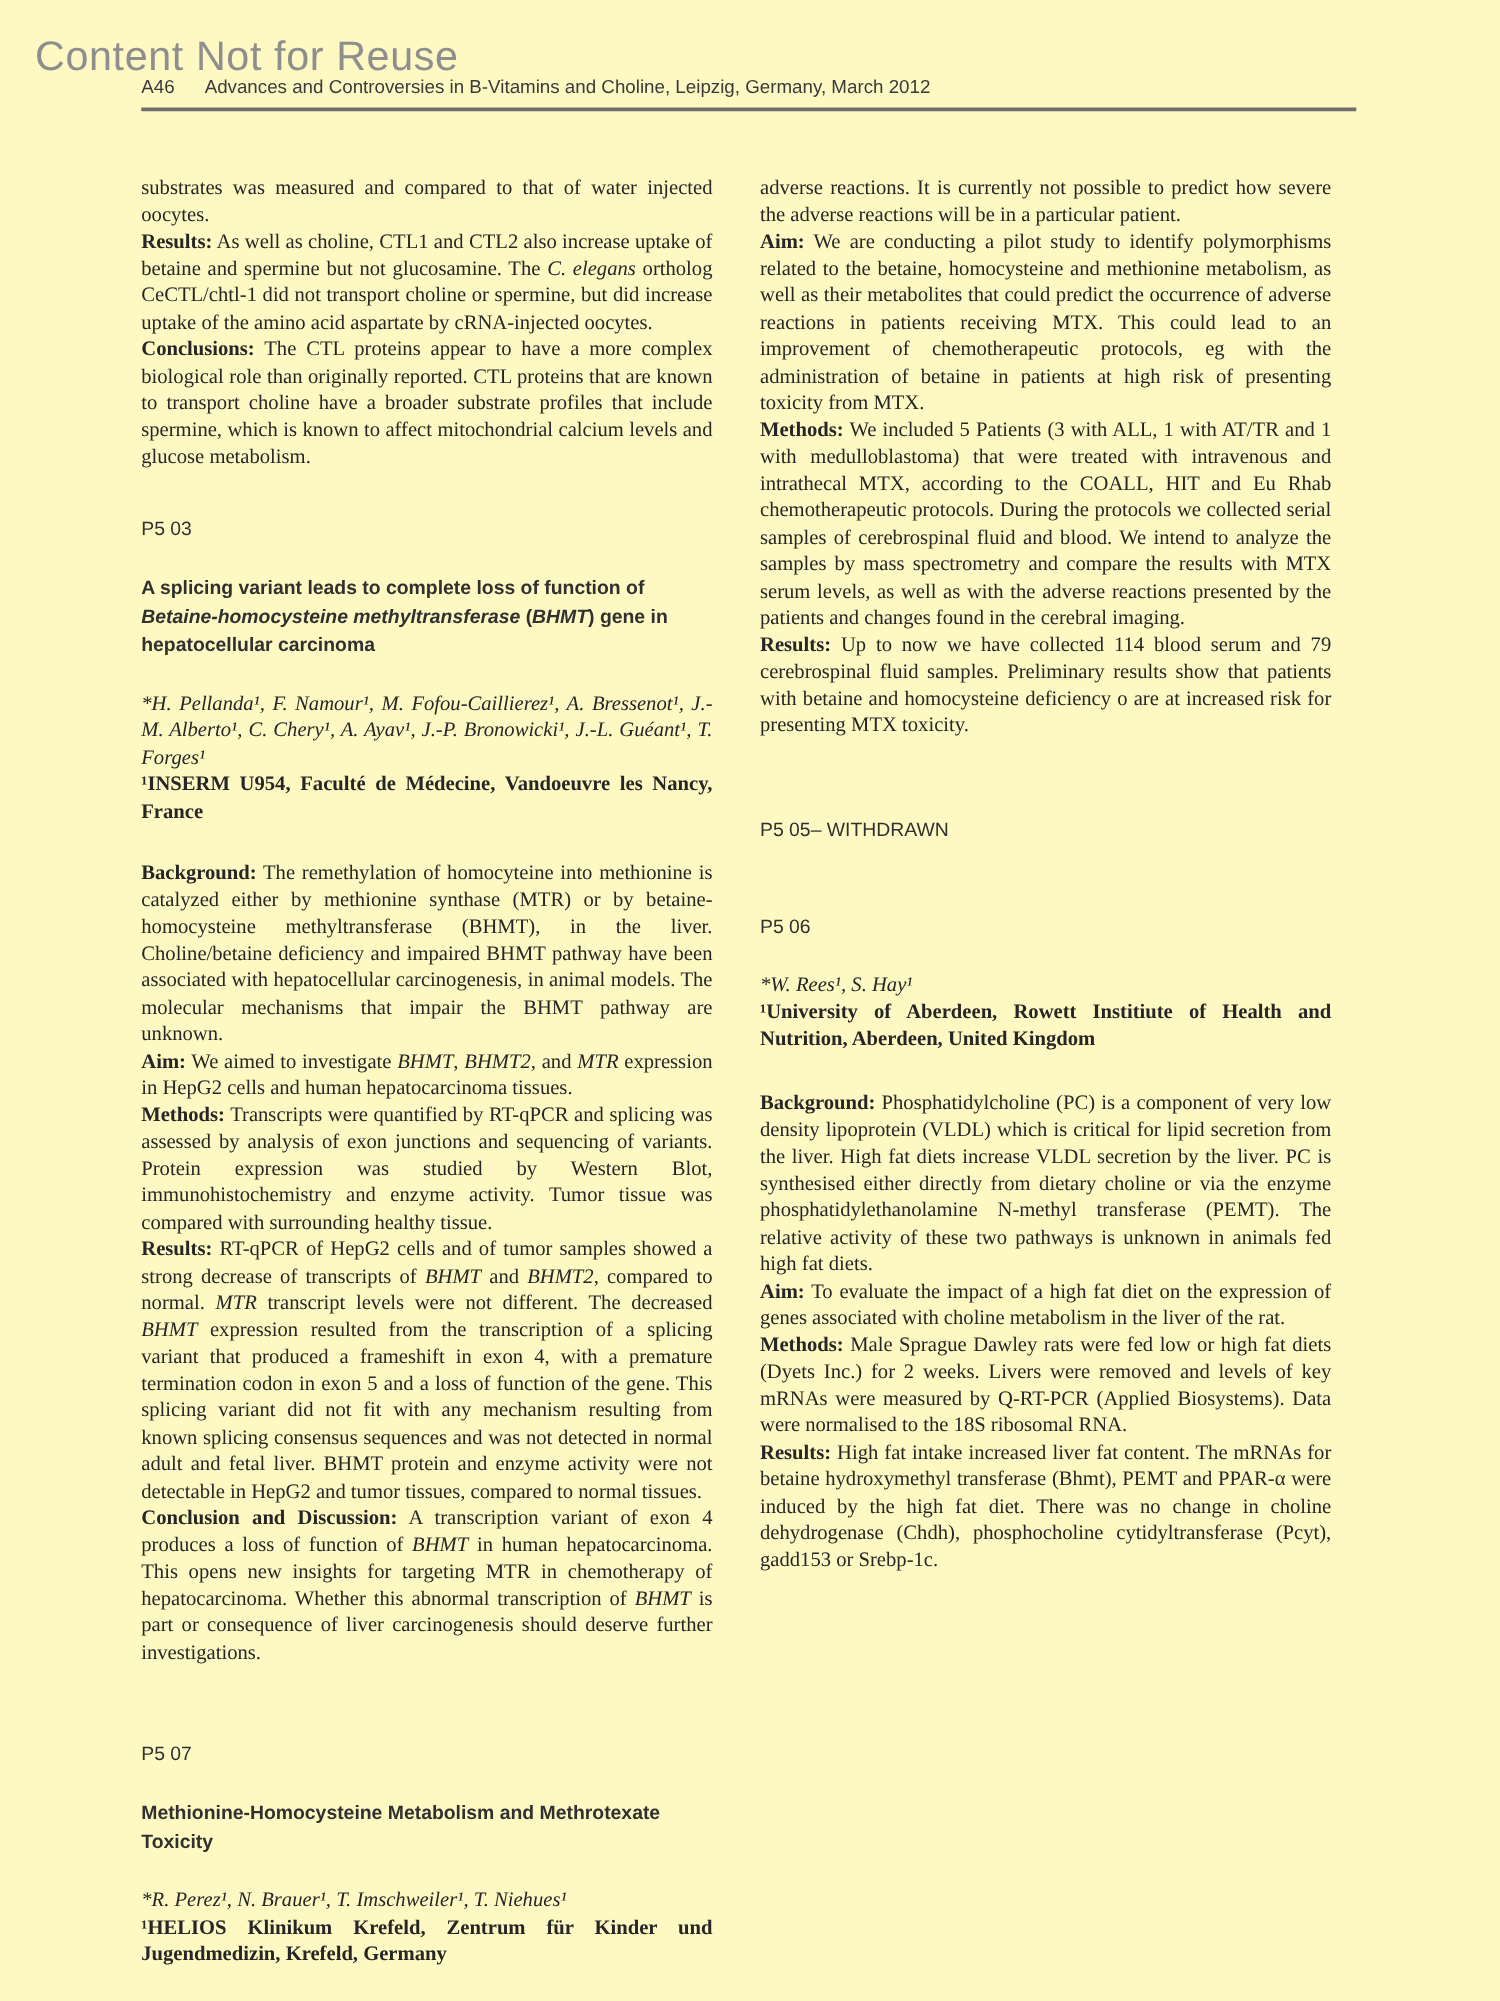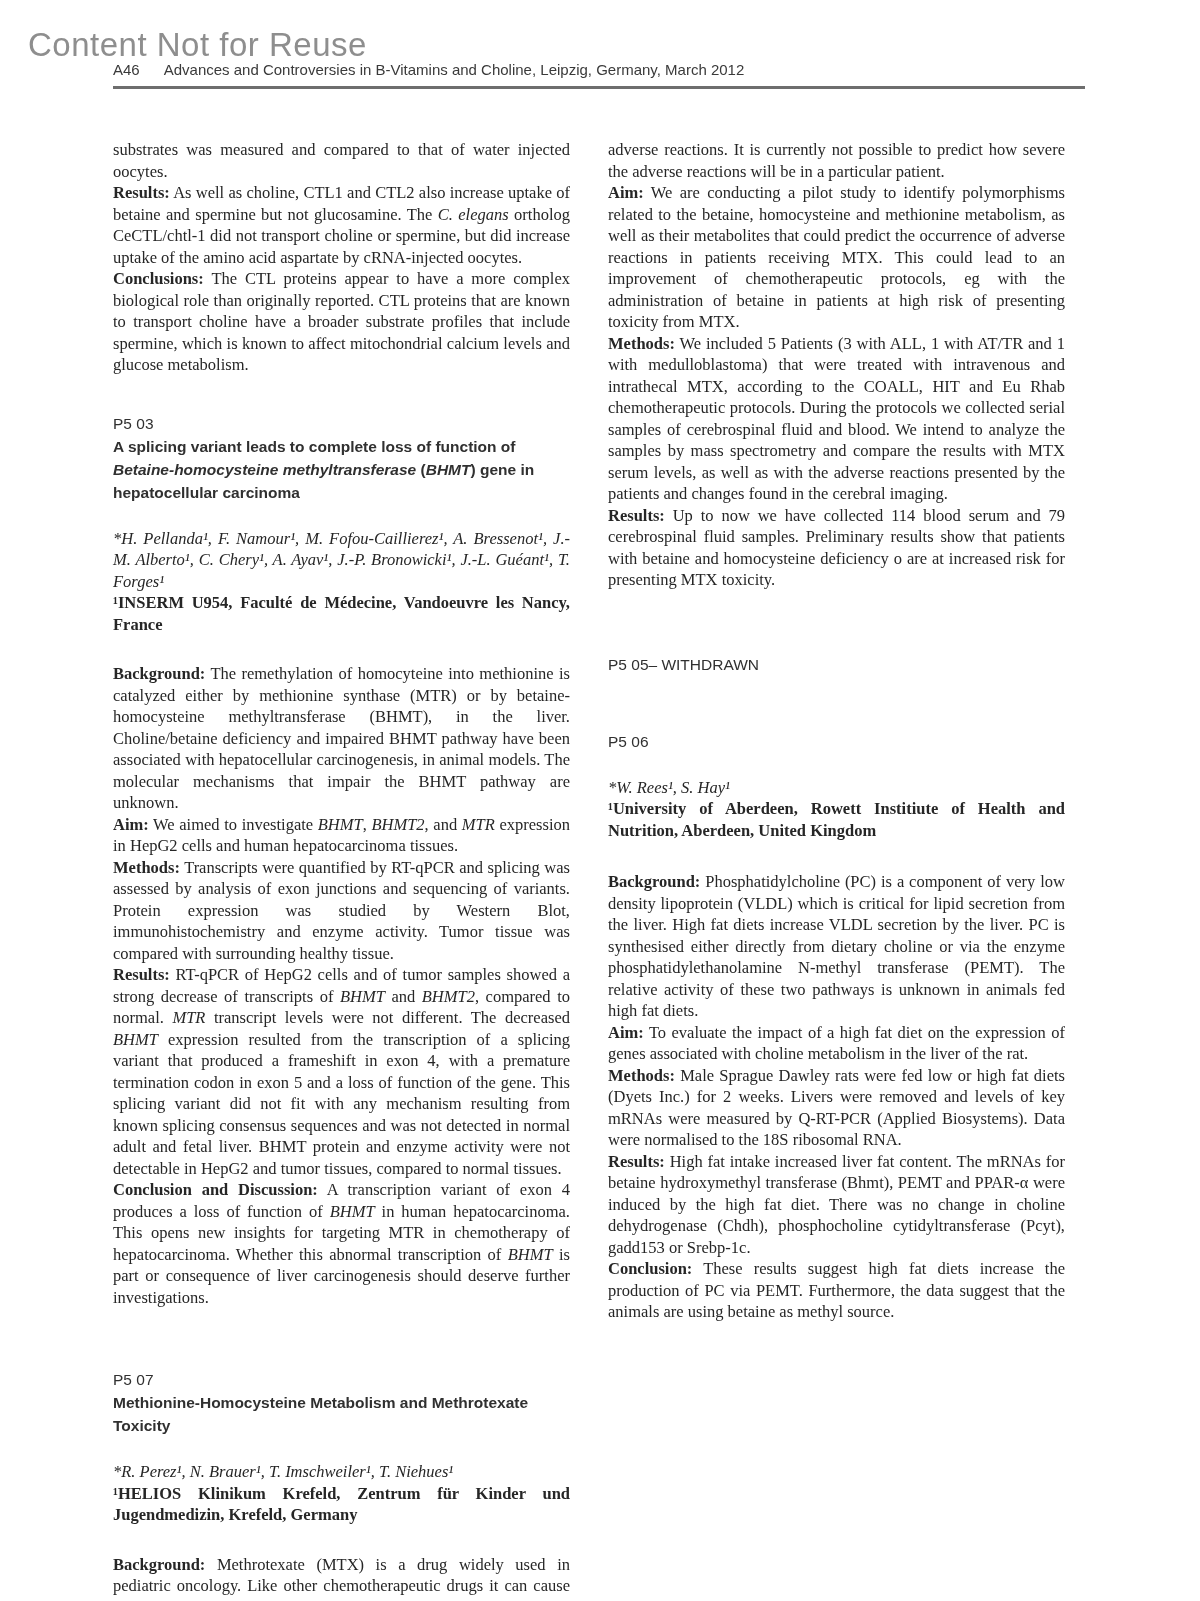--- a/index.html
+++ b/index.html
@@ -1,20 +1,20 @@
 <!DOCTYPE html>
 <html><head>
 <meta charset="utf-8">
 <style>
   html,body { margin:0; padding:0; background:#e8e8e8; }
   .page {
     position:relative;
     width:1200px; height:1601px;
     margin:0 auto;
-    background:#ffffff;
+    background:#fef9c3;
     font-family:"Liberation Serif", serif;
     color:#262626;
     overflow:hidden;
   }
   .watermark {
     position:absolute; left:28px; top:26px;
     font-family:"Liberation Sans", sans-serif;
     font-size:33px; font-weight:400;
     color:#8e8e8e; letter-spacing:0.5px;
     white-space:nowrap;
@@ -47,20 +47,21 @@
   .abstract-code {
     font-family:"Liberation Sans", sans-serif;
     font-weight:normal; font-size:15.5px; line-height:23px;
     color:#303030;
   }
   .abstract-title {
     font-family:"Liberation Sans", sans-serif;
     font-size:15.5px; line-height:23px;
     color:#303030;
     text-align:left;
+    margin-top:24px;
   }
   .s-b  { font-weight:bold; }
   .s-i  { font-style:italic; }
   .s-bi { font-weight:bold; font-style:italic; }
 </style>
 </head>
 <body>
 
 <div class="page">
   <div class="watermark">Content Not for Reuse</div>
@@ -112,16 +113,15 @@
           <div class="abstract-code">P5 06</div>
         </div>
         <div style="height: 24px;"></div>
         <p class="para authors"><span class="s-i">*W. Rees¹, S. Hay¹</span></p>
         <p class="para affiliation"><span>¹University of Aberdeen, Rowett Institiute of Health and Nutrition, Aberdeen, United Kingdom</span></p>
         <div style="height: 30px;"></div>
         <p class="para"><span class="s-b">Background:</span><span> Phosphatidylcholine (PC) is a component of very low density lipoprotein (VLDL) which is critical for lipid secretion from the liver. High fat diets increase VLDL secretion by the liver. PC is synthesised either directly from dietary choline or via the enzyme phosphatidylethanolamine N-methyl transferase (PEMT). The relative activity of these two pathways is unknown in animals fed high fat diets.</span></p>
         <p class="para"><span class="s-b">Aim:</span><span> To evaluate the impact of a high fat diet on the expression of genes associated with choline metabolism in the liver of the rat.</span></p>
         <p class="para"><span class="s-b">Methods:</span><span> Male Sprague Dawley rats were fed low or high fat diets (Dyets Inc.) for 2 weeks. Livers were removed and levels of key mRNAs were measured by Q-RT-PCR (Applied Biosystems). Data were normalised to the 18S ribosomal RNA.</span></p>
         <p class="para"><span class="s-b">Results:</span><span> High fat intake increased liver fat content. The mRNAs for betaine hydroxymethyl transferase (Bhmt), PEMT and PPAR-α were induced by the high fat diet. There was no change in choline dehydrogenase (Chdh), phosphocholine cytidyltransferase (Pcyt), gadd153 or Srebp-1c.</span></p>
-        <p class="para"><span class="s-b">Conclusion:</span><span> These results suggest high fat diets increase the production of PC via PEMT. Furthermore, the data suggest that the animals are using betaine as methyl source.</span></p>
       </div>
   </div>
 </div>
 
 </body></html>

